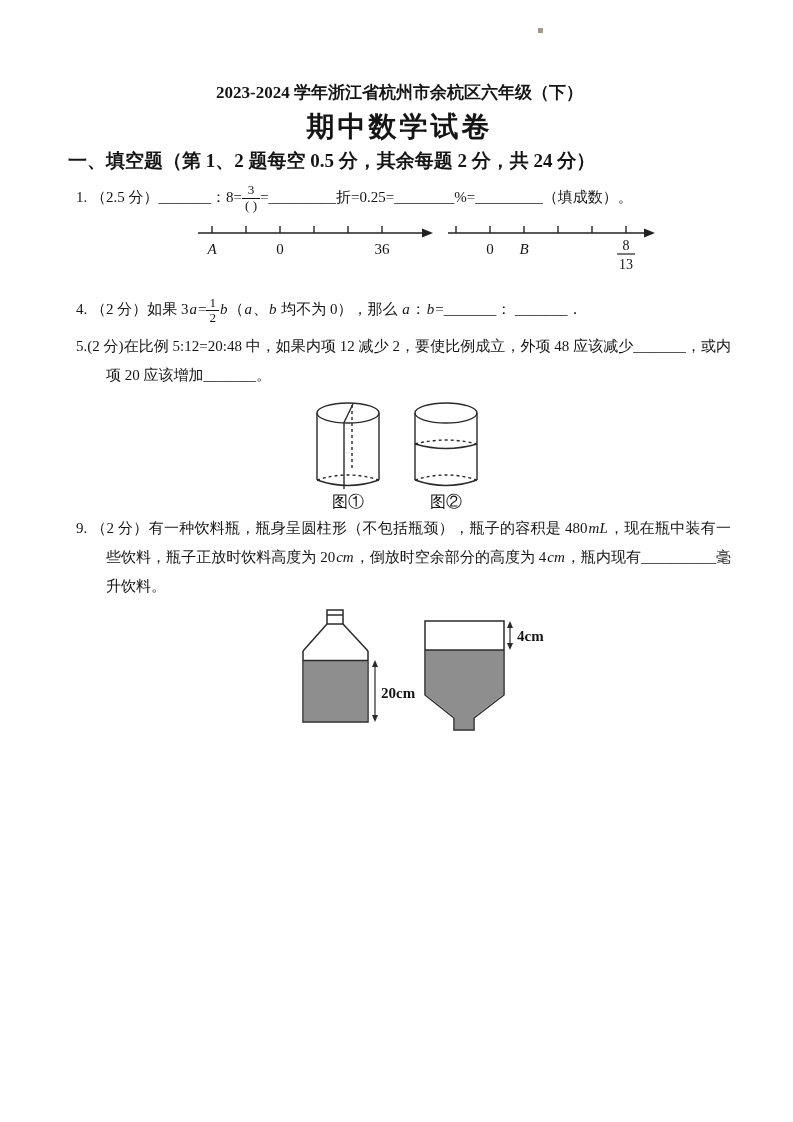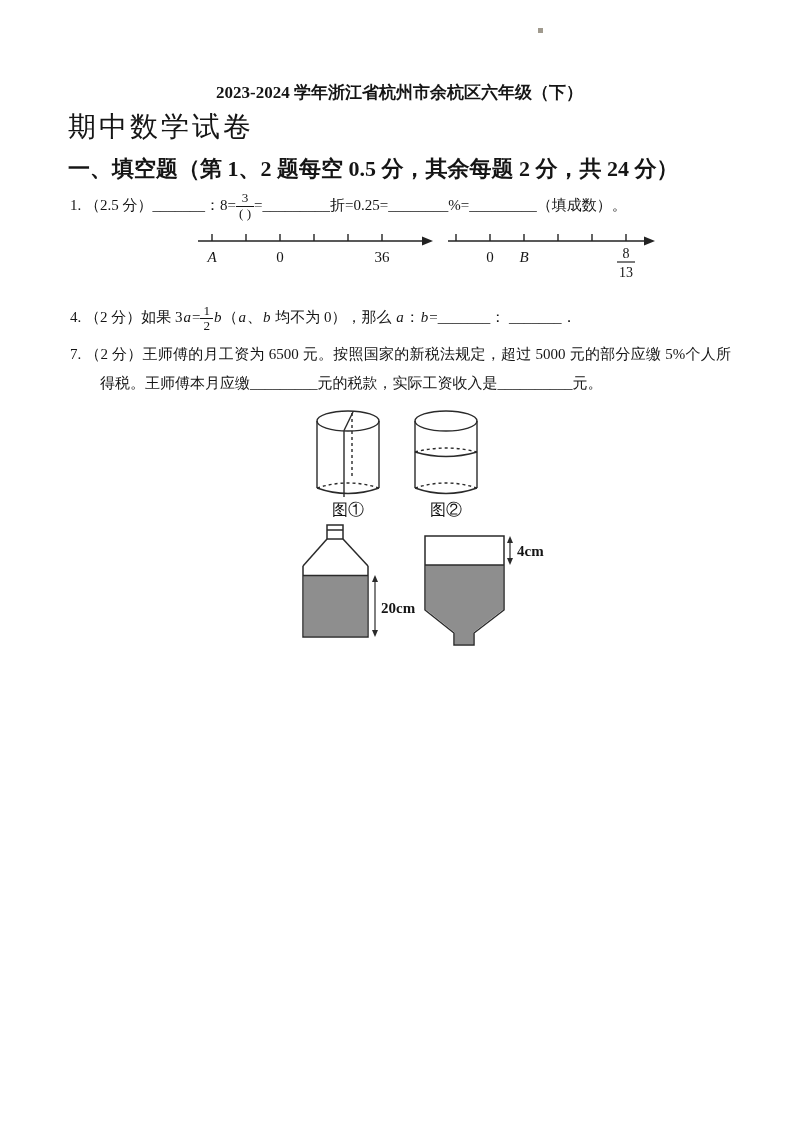--- a/index.html
+++ b/index.html
@@ -15,32 +15,32 @@
   }
   .stray-dot {
     position:absolute; left:538px; top:28px;
     width:5px; height:5px; background:#a09a8e;
   }
   .h-sub {
     text-align:center; font-weight:bold; font-size:17px;
     line-height:22px; margin:0 0 4px 0;
   }
   .h-title {
-    font-weight:normal; font-size:28px;
-    letter-spacing:3px; line-height:38px; margin:0 0 10px 0;
+    text-align:center; font-weight:bold; font-size:28px;
+    letter-spacing:3px; line-height:38px; margin:0 0 2px 0;
   }
   .section-heading {
-    font-weight:bold; font-size:22px; line-height:26px;
+    font-weight:bold; font-size:19px; line-height:26px;
     margin:0 0 9px 0;
   }
   .question {
     font-size:15px; line-height:29px;
     text-align:justify;
     padding-left:30px; text-indent:-30px;
-    margin:0 0 6px 2px;
+    margin:0 0 6px 8px;
   }
   .var { font-style:italic; padding:0 1px; }
   .frac {
     display:inline-block; vertical-align:-0.6em;
     text-align:center; line-height:1.1; font-size:0.88em;
     text-indent:0;
   }
   .frac .num { display:block; border-bottom:1.3px solid #151515; padding:0 3px; }
   .frac .den { display:block; padding:0 3px; }
   .figure-row { display:flex; align-items:flex-start; }
@@ -102,21 +102,21 @@
       <text x="78" y="35" font-size="15" font-style="italic" text-anchor="middle">B</text>
       <g>
         <text x="180" y="31" font-size="14" text-anchor="middle">8</text>
         <line x1="171" y1="35" x2="189" y2="35" stroke="#222" stroke-width="1.2"></line>
         <text x="180" y="50" font-size="14" text-anchor="middle">13</text>
       </g>
     </svg>
   </div>
 
   <div class="question">4. （2 分）如果 3<span class="var">a</span>=<span class="frac"><span class="num">1</span><span class="den">2</span></span><span class="var">b</span>（<span class="var">a</span>、<span class="var">b</span> 均不为 0），那么 <span class="var">a</span>：<span class="var">b</span>=_______： _______．</div>
-  <div class="question">7. （2 分）王师傅的月工资为 6500 元。按照国家的新税法规定，超过 5000 元的部分应缴 5%个人所得税。王师傅本月应缴_________元的税款，实际工资收入是__________元。</div>
+  <div class="question">5.(2 分)在比例 5:12=20:48 中，如果内项 12 减少 2，要使比例成立，外项 48 应该减少_______，或内项 20 应该增加_______。</div>
 
   <div class="figure-row cyl-row">
     <svg width="220" height="114" viewBox="0 0 220 114">
 
       <g fill="none" stroke="#2a2a2a" stroke-width="1.4">
         <ellipse cx="52" cy="17" rx="31" ry="10"></ellipse>
         <line x1="21" y1="17" x2="21" y2="84"></line>
         <line x1="83" y1="17" x2="83" y2="84"></line>
         <path d="M21,84 Q52,74 83,84" stroke-dasharray="3,3"></path>
         <path d="M21,84 Q52,95 83,84"></path>
@@ -132,20 +132,21 @@
         <path d="M119,48 Q150,40 181,48" stroke-dasharray="3,3"></path>
         <path d="M119,48 Q150,57 181,48"></path>
         <path d="M119,84 Q150,74 181,84" stroke-dasharray="3,3"></path>
         <path d="M119,84 Q150,95 181,84"></path>
       </g>
       <text x="52" y="111" font-size="16" text-anchor="middle">图①</text>
       <text x="150" y="111" font-size="16" text-anchor="middle">图②</text>
     </svg>
   </div>
 
+  <div class="question">9. （2 分）有一种饮料瓶，瓶身呈圆柱形（不包括瓶颈），瓶子的容积是 480<span class="var">mL</span>，现在瓶中装有一些饮料，瓶子正放时饮料高度为 20<span class="var">cm</span>，倒放时空余部分的高度为 4<span class="var">cm</span>，瓶内现有__________毫升饮料。</div>
 
   <div class="figure-row bottle-row">
     <svg width="265" height="134" viewBox="0 0 265 134">
 
       <g>
         <rect x="7" y="53.5" width="63" height="61" fill="#8e8e8e"></rect>
         <g fill="none" stroke="#2a2a2a" stroke-width="1.5">
           <rect x="30" y="3" width="16" height="14"></rect>
           <line x1="30" y1="8" x2="46" y2="8"></line>
           <line x1="30" y1="17" x2="6" y2="44"></line>

